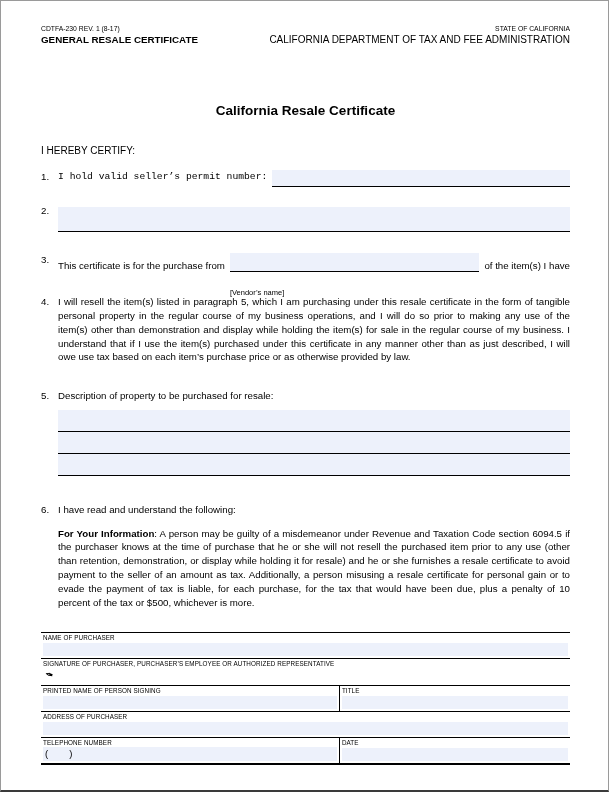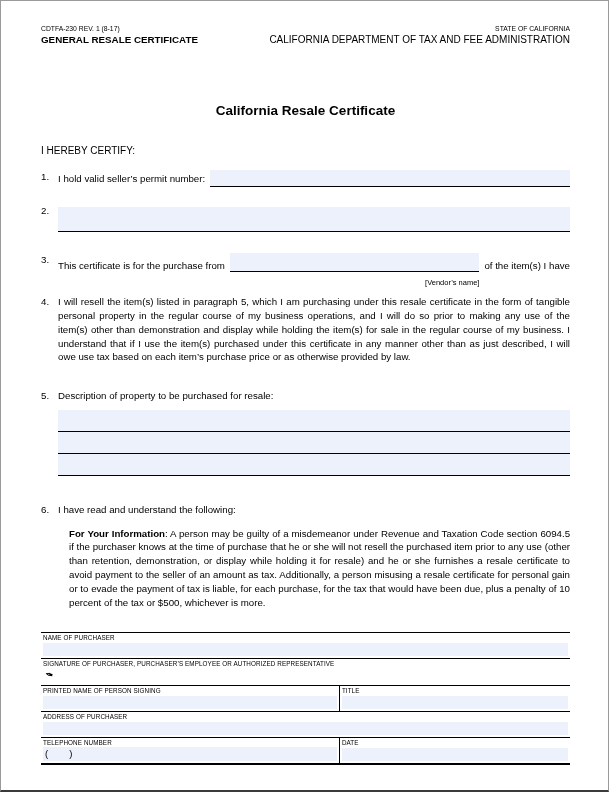--- a/index.html
+++ b/index.html
@@ -25,37 +25,37 @@
   
   .doc-title{margin-top:57px;text-align:center;font-size:13.5px;font-weight:bold;}
   .certify{margin-top:27px;font-size:10px;font-weight:normal;}
   
   .item{display:flex;margin-top:14px;font-size:9.7px;line-height:1.42;}
   .num{flex:none;width:17px;}
   .ibody{flex:1;min-width:0;}
   
   .fill{background:#edf1fb;}
   .uline{border-bottom:1px solid #000;}
-  .inline-row{display:flex;align-items:center;}
+  .inline-row{display:flex;align-items:flex-start;font-family:Liberation Mono, monospace;}
   .inline-row .lbl{white-space:nowrap;}
   .grow-field{flex:1;height:16px;margin-left:5px;}
   .block-field{height:24px;margin-top:3px;}
   .item2{margin-top:17px;}
   .item3{margin-top:21px;}
   .vrow{display:flex;align-items:flex-end;}
   .vendor-field{flex:1;height:18px;margin:0 5px;position:relative;}
-  .vcaption{position:absolute;top:100%;left:0;right:0;text-align:right;font-size:7.5px;padding-top:7px;}
+  .vcaption{position:absolute;top:100%;left:0;right:0;text-align:left;font-size:7.5px;padding-top:17px;}
   .item4{margin-top:23px;}
   .just{text-align:justify;}
   .item5{margin-top:25px;}
   .line-field{height:21px;}
   .line-field.first{margin-top:7px;}
   .line-field.last{border-bottom:1.6px solid #000;}
   .item6{margin-top:27px;}
-  .info{margin:10px 0 0 28px;font-size:9.7px;line-height:1.42;}
+  .info{margin:10px 0 0 17px;font-size:9.7px;line-height:1.42;}
   .info b{font-weight:bold;}
   
   .sig-table{margin-top:23px;border-top:1px solid #000;border-bottom:2px solid #000;font-size:6.3px;}
   .sig-row{border-bottom:1px solid #000;padding:1px 2px 2px;}
   .sig-row.last{border-bottom:none;}
   .split{display:flex;padding:0;}
   .cell{box-sizing:border-box;padding:1px 2px 2px;}
   .cell-l{width:56.5%;border-right:1px solid #000;}
   .cell-r{flex:1;}
   .sig-label{font-size:6.3px;letter-spacing:.1px;line-height:1.3;}

